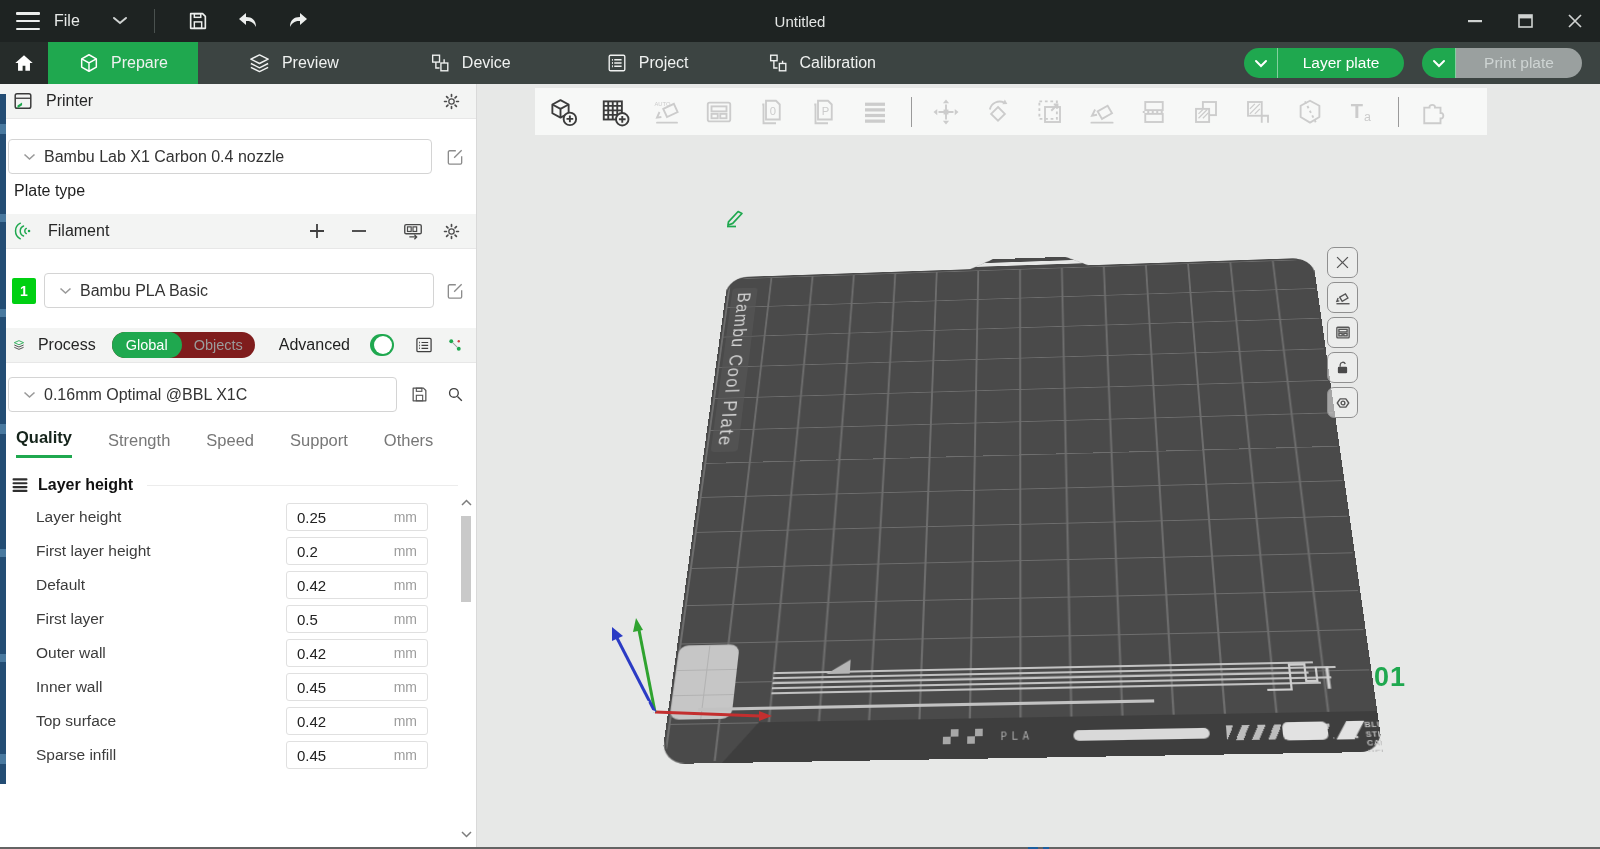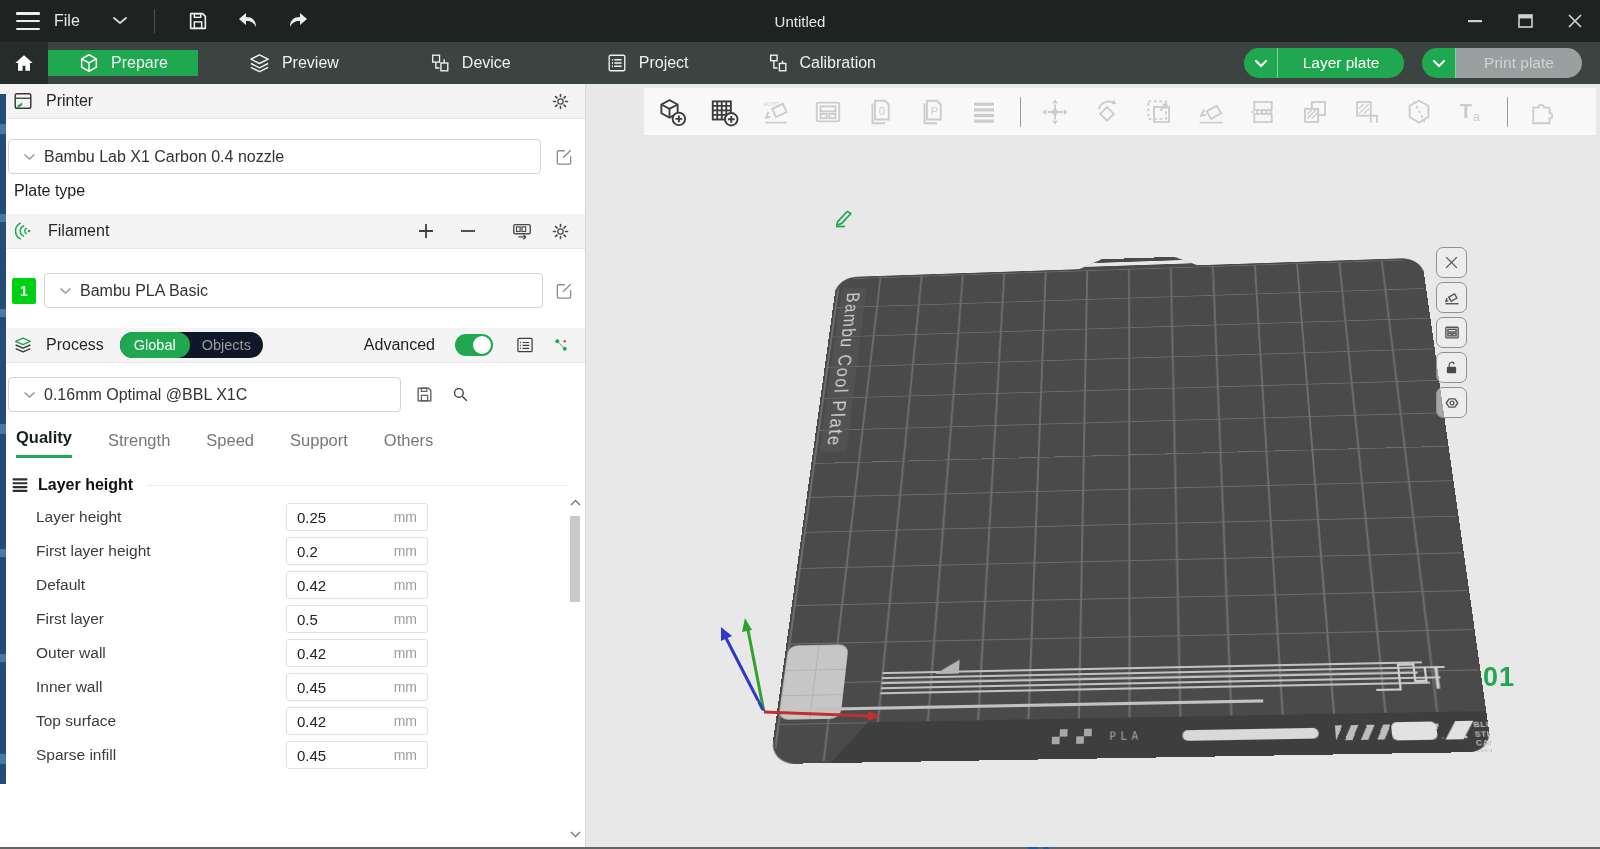--- a/index.html
+++ b/index.html
@@ -16,54 +16,54 @@
   .tb-chev { margin-left:26px; }
   .tb-divider { width:1px; height:24px; background:#4a514f; margin:0 18px 0 26px; }
   .tb-btn { width:36px; height:30px; display:flex; align-items:center; justify-content:center; margin:0 7px; cursor:pointer; }
   .tb-title { position:absolute; left:0; right:0; text-align:center; font-size:15px; color:#e3e5e4; pointer-events:none; }
   .win-controls { position:absolute; right:0; top:0; height:42px; display:flex; }
   .win-btn { width:50px; height:42px; display:flex; align-items:center; justify-content:center; cursor:pointer; }
 
   
   .navbar { height:42px; background:#3c4442; display:flex; align-items:center; }
   .home-seg { width:48px; height:42px; background:#262c2a; display:flex; align-items:center; justify-content:center; cursor:pointer; }
-  .nav-tab { height:26px; display:flex; align-items:center; gap:11px; padding:0 30px; color:#eff1f0; font-size:16px; cursor:pointer; }
+  .nav-tab { height:42px; display:flex; align-items:center; gap:11px; padding:0 30px; color:#eff1f0; font-size:16px; cursor:pointer; }
   .nav-tab.active { background:#1fa84f; }
   .nav-tab.t2 { margin-left:20px; } .nav-tab.t3 { margin-left:30px; }
   .nav-tab.t4 { margin-left:35px; } .nav-tab.t5 { margin-left:18px; }
   .nav-spacer { flex:1; }
   .split-btn { height:30px; display:flex; margin-right:18px; cursor:pointer; }
   .split-chev { width:34px; background:#1fa84f; border-radius:15px 0 0 15px; display:flex; align-items:center; justify-content:center; border-right:1px solid rgba(255,255,255,.45); }
   .split-body { min-width:126px; padding:0 22px; background:#1fa84f; color:#fff; border-radius:0 15px 15px 0; display:flex; align-items:center; justify-content:center; font-size:15.5px; }
   .split-btn.disabled .split-body { background:#9aa09f; color:#ced4d3; }
 
   
   .main { display:flex; height:763px; }
-  .sidebar { position:relative; width:586px; background:#fff; border-right:1px solid #d9d9d9; overflow:hidden; }
+  .sidebar { position:relative; width:477px; background:#fff; border-right:1px solid #d9d9d9; overflow:hidden; }
   .viewport { position:relative; flex:1; background:#e7e8e7; overflow:hidden; }
 
   
   .edge-strip { position:absolute; left:0; top:10px; width:6px; height:690px; background:#234d74; z-index:30; }
   .edge-strip i { position:absolute; left:0; width:6px; background:#49799f; }
 
   
   .sec-head { display:flex; align-items:center; height:35px; background:#f3f4f3; border-bottom:1px solid #e7e7e7; padding:0 12px; gap:12px; }
   .sec-title { font-size:16px; color:#262626; }
   .flex1 { flex:1; }
   .icon-btn { display:flex; align-items:center; justify-content:center; width:26px; height:26px; cursor:pointer; }
   .select { display:flex; align-items:center; gap:8px; border:1px solid #d4d4d4; border-radius:4px; background:#fff; height:35px; padding:0 14px; font-size:16px; color:#333; cursor:pointer; }
   .row { display:flex; align-items:center; }
   .printer-select-row { margin:20px 8px 8px 8px; gap:10px; }
   .plate-row { margin:8px 8px 14px 14px; gap:14px; }
   .label { font-size:16px; color:#1f1f1f; }
   .filament-row { margin:24px 8px 20px 12px; gap:8px; }
   .slot-badge { width:24px; height:26px; background:#00d012; color:#fff; font-size:14px; font-weight:bold; display:flex; align-items:center; justify-content:center; border-radius:2px; }
   .pm-btn { font-size:24px; color:#3f3f3f; width:30px; height:30px; display:flex; align-items:center; justify-content:center; cursor:pointer; }
 
-  .scope-pill { display:flex; align-items:center; background:#0f172a; border-radius:13px; height:26px; margin-left:4px; cursor:pointer; }
+  .scope-pill { display:flex; align-items:center; background:#7f1d1d; border-radius:13px; height:26px; margin-left:4px; cursor:pointer; }
   .scope-on { background:#1fa84f; color:#fff; border-radius:13px; height:26px; padding:0 14px; display:flex; align-items:center; font-size:14.5px; }
   .scope-off { color:#9b9b9b; padding:0 12px; font-size:14.5px; }
   .adv-label { font-size:16px; color:#1f1f1f; }
   .toggle { width:38px; height:22px; border-radius:11px; background:#1fa84f; position:relative; margin:0 8px; cursor:pointer; }
   .toggle i { position:absolute; right:2px; top:2px; width:18px; height:18px; border-radius:50%; background:#fff; }
 
   .preset-row { margin:14px 8px 6px 8px; gap:10px; }
   .param-tabs { display:flex; align-items:flex-end; gap:36px; padding:14px 0 0 16px; height:40px; }
   .ptab { font-size:16.5px; color:#777; padding-bottom:8px; cursor:pointer; }
   .ptab.active { color:#15241b; font-weight:bold; border-bottom:3px solid #1fa84f; }

